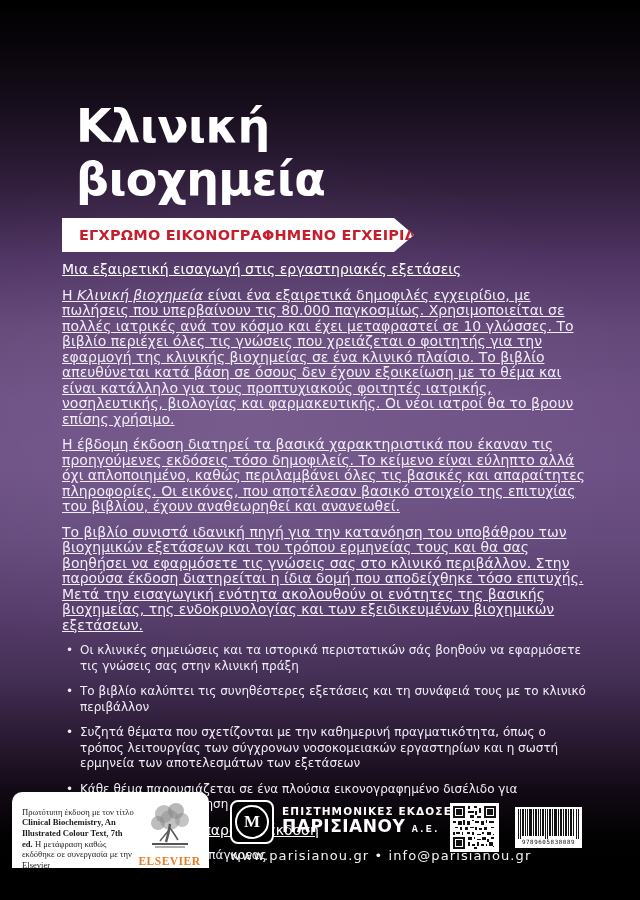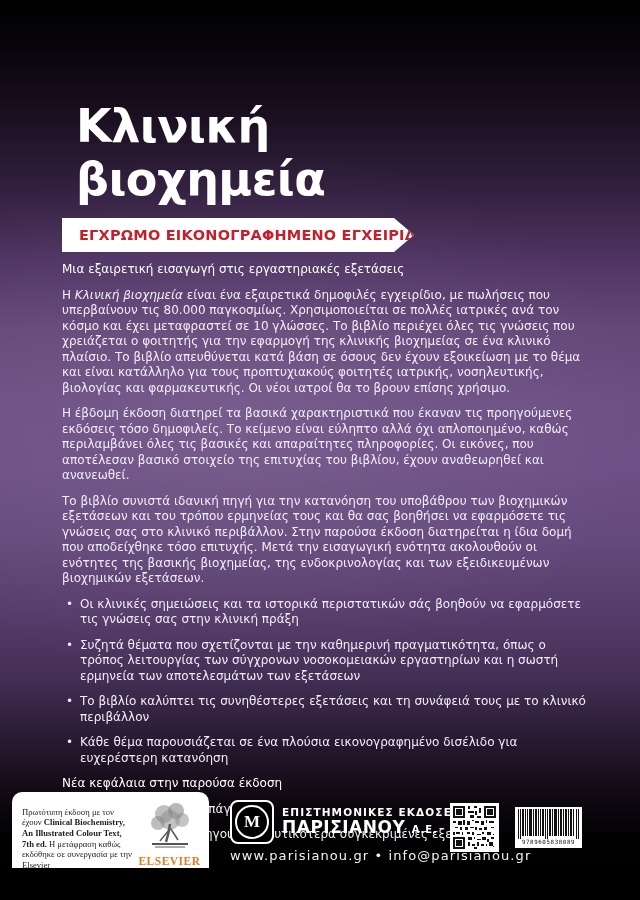--- a/index.html
+++ b/index.html
@@ -21,21 +21,21 @@
     position:absolute;left:62px;top:218px;height:34px;width:352px;
     background:#ffffff;display:flex;align-items:center;
     clip-path:polygon(0 0, calc(100% - 20px) 0, 100% 50%, calc(100% - 20px) 100%, 0 100%);
     padding-left:17px;box-sizing:border-box;
   }
   .banner-label{color:#c51f2e;font-weight:700;font-size:14.5px;letter-spacing:0.2px;white-space:nowrap;}
   .banner-edition{margin-left:9px;display:flex;flex-direction:column;justify-content:center;}
   .banner-edition span{color:#4a2b45;font-weight:700;font-size:6.5px;line-height:8px;letter-spacing:0.5px;}
   .content{position:absolute;left:62px;top:262px;width:524px;color:#f1ecf6;}
   .lead{font-size:13.5px;font-weight:700;color:#ffffff;margin:0 0 9px 0;}
-  .content p{font-size:12px;line-height:15.5px;margin:0 0 10px 0;font-weight:400;}
+  .content p{font-size:14px;line-height:15.5px;margin:0 0 10px 0;font-weight:400;text-decoration:underline;}
   .content p i{font-style:italic;}
   ul.features{list-style:none;margin:2px 0 8px 0;padding:0;}
   ul.features li{
     position:relative;font-size:12px;line-height:15.5px;margin:0 0 10px 0;padding-left:18px;
   }
   ul.features li::before{
     content:"•";position:absolute;left:4px;top:0;color:#f1ecf6;font-size:12px;
   }
   .new-head{font-size:12.5px;font-weight:700;color:#ffffff;margin:4px 0 9px 0;}
   
@@ -63,21 +63,21 @@
   }
   .pub-mark-inner{
     width:30px;height:30px;border:2px solid #ffffff;border-radius:50%;
     display:flex;align-items:center;justify-content:center;
     font-family:"Liberation Serif","DejaVu Serif",serif;
     color:#fff;font-size:17px;font-weight:700;
   }
   .pub-lines{display:flex;flex-direction:column;}
   .pub-line1{font-size:10.5px;font-weight:700;letter-spacing:1.1px;white-space:nowrap;}
   .pub-line2{font-size:17px;font-weight:700;letter-spacing:0.5px;white-space:nowrap;line-height:19px;}
-  .pub-line2 .ae{font-size:10px;font-weight:700;letter-spacing:1px;}
+  .pub-line2 .ae{font-size:10px;font-weight:700;letter-spacing:1px;font-family:Liberation Mono, monospace;}
   .pub-contact{font-size:13px;letter-spacing:1.1px;margin-top:4px;color:#f2f2f2;white-space:nowrap;}
   .qr-box{position:absolute;left:450px;top:803px;width:49px;height:49px;background:#fff;padding:3px;box-sizing:border-box;}
   .qr-box svg{display:block;width:100%;height:100%;}
   .barcode-box{
     position:absolute;left:515px;top:807px;width:67px;height:41px;background:#fff;
     display:flex;flex-direction:column;align-items:center;justify-content:flex-start;
     padding:2px 3px 1px 3px;box-sizing:border-box;
   }
   .barcode-box svg{display:block;width:61px;height:30px;}
   .barcode-digits{
@@ -107,34 +107,34 @@
     <p class="lead">Μια εξαιρετική εισαγωγή στις εργαστηριακές εξετάσεις</p>
 
     <p><span>Η </span><i>Κλινική βιοχημεία</i><span> είναι ένα εξαιρετικά δημοφιλές εγχειρίδιο, με πωλήσεις που υπερβαίνουν τις 80.000 παγκοσμίως. Χρησιμοποιείται σε πολλές ιατρικές ανά τον κόσμο και έχει μεταφραστεί σε 10 γλώσσες. Το βιβλίο περιέχει όλες τις γνώσεις που χρειάζεται ο φοιτητής για την εφαρμογή της κλινικής βιοχημείας σε ένα κλινικό πλαίσιο. Το βιβλίο απευθύνεται κατά βάση σε όσους δεν έχουν εξοικείωση με το θέμα και είναι κατάλληλο για τους προπτυχιακούς φοιτητές ιατρικής, νοσηλευτικής, βιολογίας και φαρμακευτικής. Οι νέοι ιατροί θα το βρουν επίσης χρήσιμο.</span></p>
 
     <p>Η έβδομη έκδοση διατηρεί τα βασικά χαρακτηριστικά που έκαναν τις προηγούμενες εκδόσεις τόσο δημοφιλείς. Το κείμενο είναι εύληπτο αλλά όχι απλοποιημένο, καθώς περιλαμβάνει όλες τις βασικές και απαραίτητες πληροφορίες. Οι εικόνες, που αποτέλεσαν βασικό στοιχείο της επιτυχίας του βιβλίου, έχουν αναθεωρηθεί και ανανεωθεί.</p>
 
     <p>Το βιβλίο συνιστά ιδανική πηγή για την κατανόηση του υποβάθρου των βιοχημικών εξετάσεων και του τρόπου ερμηνείας τους και θα σας βοηθήσει να εφαρμόσετε τις γνώσεις σας στο κλινικό περιβάλλον. Στην παρούσα έκδοση διατηρείται η ίδια δομή που αποδείχθηκε τόσο επιτυχής. Μετά την εισαγωγική ενότητα ακολουθούν οι ενότητες της βασικής βιοχημείας, της ενδοκρινολογίας και των εξειδικευμένων βιοχημικών εξετάσεων.</p>
 
     <ul class="features">
       <li>Οι κλινικές σημειώσεις και τα ιστορικά περιστατικών σάς βοηθούν να εφαρμόσετε τις γνώσεις σας στην κλινική πράξη</li>
+      <li>Το βιβλίο καλύπτει τις συνηθέστερες εξετάσεις και τη συνάφειά τους με το κλινικό περιβάλλον</li>
       <li>Συζητά θέματα που σχετίζονται με την καθημερινή πραγματικότητα, όπως ο τρόπος λειτουργίας των σύγχρονων νοσοκομειακών εργαστηρίων και η σωστή ερμηνεία των αποτελεσμάτων των εξετάσεων</li>
-      <li>Το βιβλίο καλύπτει τις συνηθέστερες εξετάσεις και τη συνάφειά τους με το κλινικό περιβάλλον</li>
       <li>Κάθε θέμα παρουσιάζεται σε ένα πλούσια εικονογραφημένο δισέλιδο για ευχερέστερη κατανόηση</li>
     </ul>
 
     <p class="new-head">Νέα κεφάλαια στην παρούσα έκδοση</p>
     <ul class="features">
       <li>Ένα κεφάλαιο για το πάγκρεας</li>
       <li>Δύο κεφάλαια που εξηγούν αναλυτικότερα συγκεκριμένες εξετάσεις</li>
     </ul>
   </div>
 
   <div class="elsevier-box">
-    <div class="elsevier-note"><span>Πρωτότυπη έκδοση με τον έχουν </span><b>Clinical Biochemistry, An Illustrated Colour Text, 7th ed.</b><span> Η μετάφραση καθώς εκδόθηκε σε συνεργασία με την Elsevier</span></div>
+    <div class="elsevier-note"><span>Πρωτότυπη έκδοση με τον τίτλο </span><b>Clinical Biochemistry, An Illustrated Colour Text, 7th ed.</b><span> Η μετάφραση καθώς εκδόθηκε σε συνεργασία με την Elsevier</span></div>
     <div class="elsevier-logo">
       <span>
         <svg width="56" height="56" viewBox="0 0 56 56">
           <g fill="none" stroke="#6b6b6b" stroke-width="1.4">
             <circle cx="22" cy="16" r="9" fill="#8a8a8a" stroke="none" opacity="0.55"></circle>
             <circle cx="34" cy="13" r="8" fill="#7b7b7b" stroke="none" opacity="0.55"></circle>
             <circle cx="40" cy="22" r="7" fill="#8a8a8a" stroke="none" opacity="0.5"></circle>
             <circle cx="16" cy="25" r="7" fill="#7b7b7b" stroke="none" opacity="0.5"></circle>
             <circle cx="28" cy="22" r="10" fill="#909090" stroke="none" opacity="0.55"></circle>
             <path d="M28 26 C27 34 26 38 24 44" stroke="#5a5a5a" stroke-width="2.4"></path>

